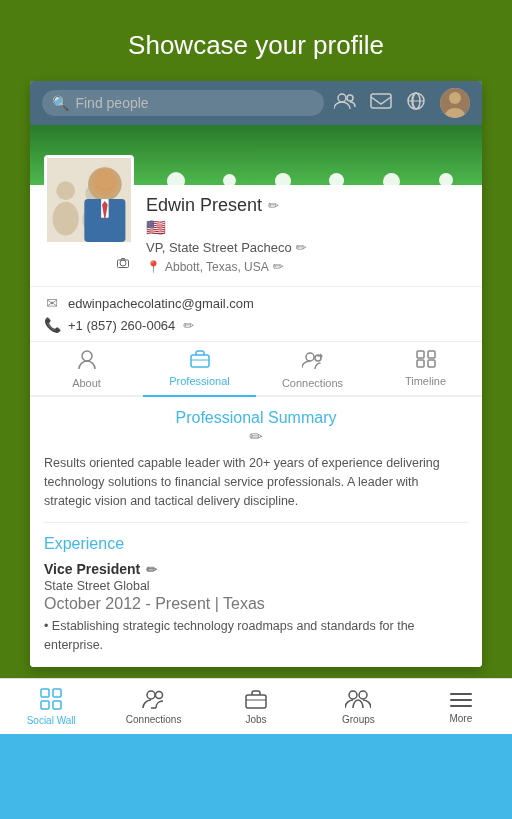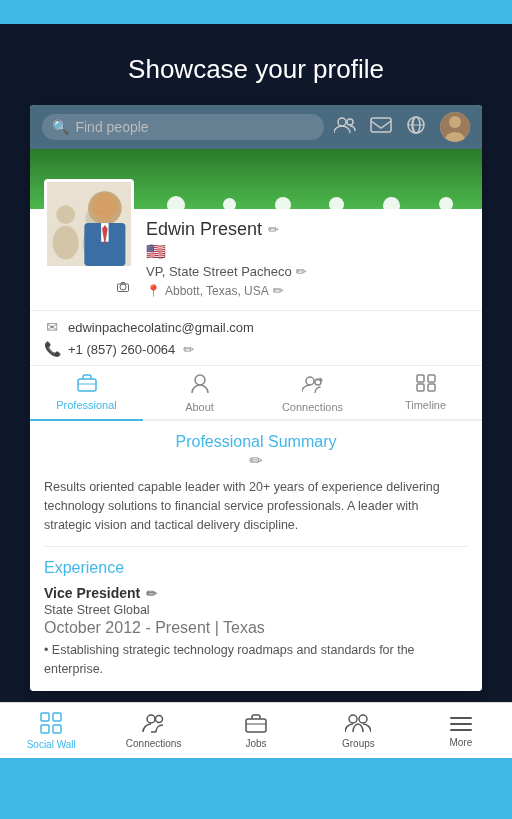--- a/index.html
+++ b/index.html
@@ -303,21 +303,21 @@
       color: #555;
     }
     .nav-item.active .nav-icon,
     .nav-item.active .nav-label {
       color: #42b8e8;
     }
   </style>
 </head>
 <body>
 
-<div style="width:512px;height:734px;background:#0f172a;position:relative;overflow:hidden;margin-top:24px;">
+<div style="width:512px;height:734px;background:#4d7c0f;position:relative;overflow:hidden;">
 
   <div class="header-title">Showcase your profile</div>
 
   <div class="app-card">
 
     <div class="search-bar">
       <div class="search-input-wrap">
         <span class="search-icon-svg">🔍</span>
         <input class="search-input" type="text" placeholder="Find people" style="">
       </div>
@@ -425,38 +425,38 @@
         </div>
         <div class="contact-row">
           <span class="contact-icon">📞</span>
           <span>+1 (857) 260-0064</span>
           <span class="edit-pencil">✏</span>
         </div>
       </div>
     </div>
 
     <div class="tabs-row">
+      <div class="tab-item">
+        <span class="tab-icon">
+          <svg width="18" height="20" viewBox="0 0 18 20" fill="none">
+            <circle cx="9" cy="6" r="5" stroke="#888" stroke-width="1.5"></circle>
+            <path d="M1 19c0-4.4 3.6-8 8-8s8 3.6 8 8" stroke="#888" stroke-width="1.5"></path>
+          </svg>
+        </span>
+        <span class="tab-label">About</span>
+      </div>
       <div class="tab-item active">
         <span class="tab-icon">
           <svg width="20" height="18" viewBox="0 0 20 18" fill="none">
             <rect x="1" y="5" width="18" height="12" rx="2" stroke="#42b8e8" stroke-width="1.5"></rect>
             <path d="M6 5V3a2 2 0 012-2h4a2 2 0 012 2v2" stroke="#42b8e8" stroke-width="1.5"></path>
             <path d="M1 10h18" stroke="#42b8e8" stroke-width="1"></path>
           </svg>
         </span>
         <span class="tab-label">Professional</span>
-      </div>
-      <div class="tab-item">
-        <span class="tab-icon">
-          <svg width="18" height="20" viewBox="0 0 18 20" fill="none">
-            <circle cx="9" cy="6" r="5" stroke="#888" stroke-width="1.5"></circle>
-            <path d="M1 19c0-4.4 3.6-8 8-8s8 3.6 8 8" stroke="#888" stroke-width="1.5"></path>
-          </svg>
-        </span>
-        <span class="tab-label">About</span>
       </div>
       <div class="tab-item">
         <span class="tab-icon">
           <svg width="22" height="20" viewBox="0 0 22 20" fill="none">
             <circle cx="8" cy="7" r="4" stroke="#888" stroke-width="1.5"></circle>
             <path d="M0 18c0-4 3.6-7 8-7" stroke="#888" stroke-width="1.5"></path>
             <circle cx="16" cy="8" r="3" stroke="#888" stroke-width="1.5"></circle>
             <path d="M13 19c0-3.5 2.5-6 5.5-6" stroke="#888" stroke-width="1.5"></path>
             <path d="M18 4l2 2-2 2M20 6h-5" stroke="#888" stroke-width="1.2"></path>
           </svg>

